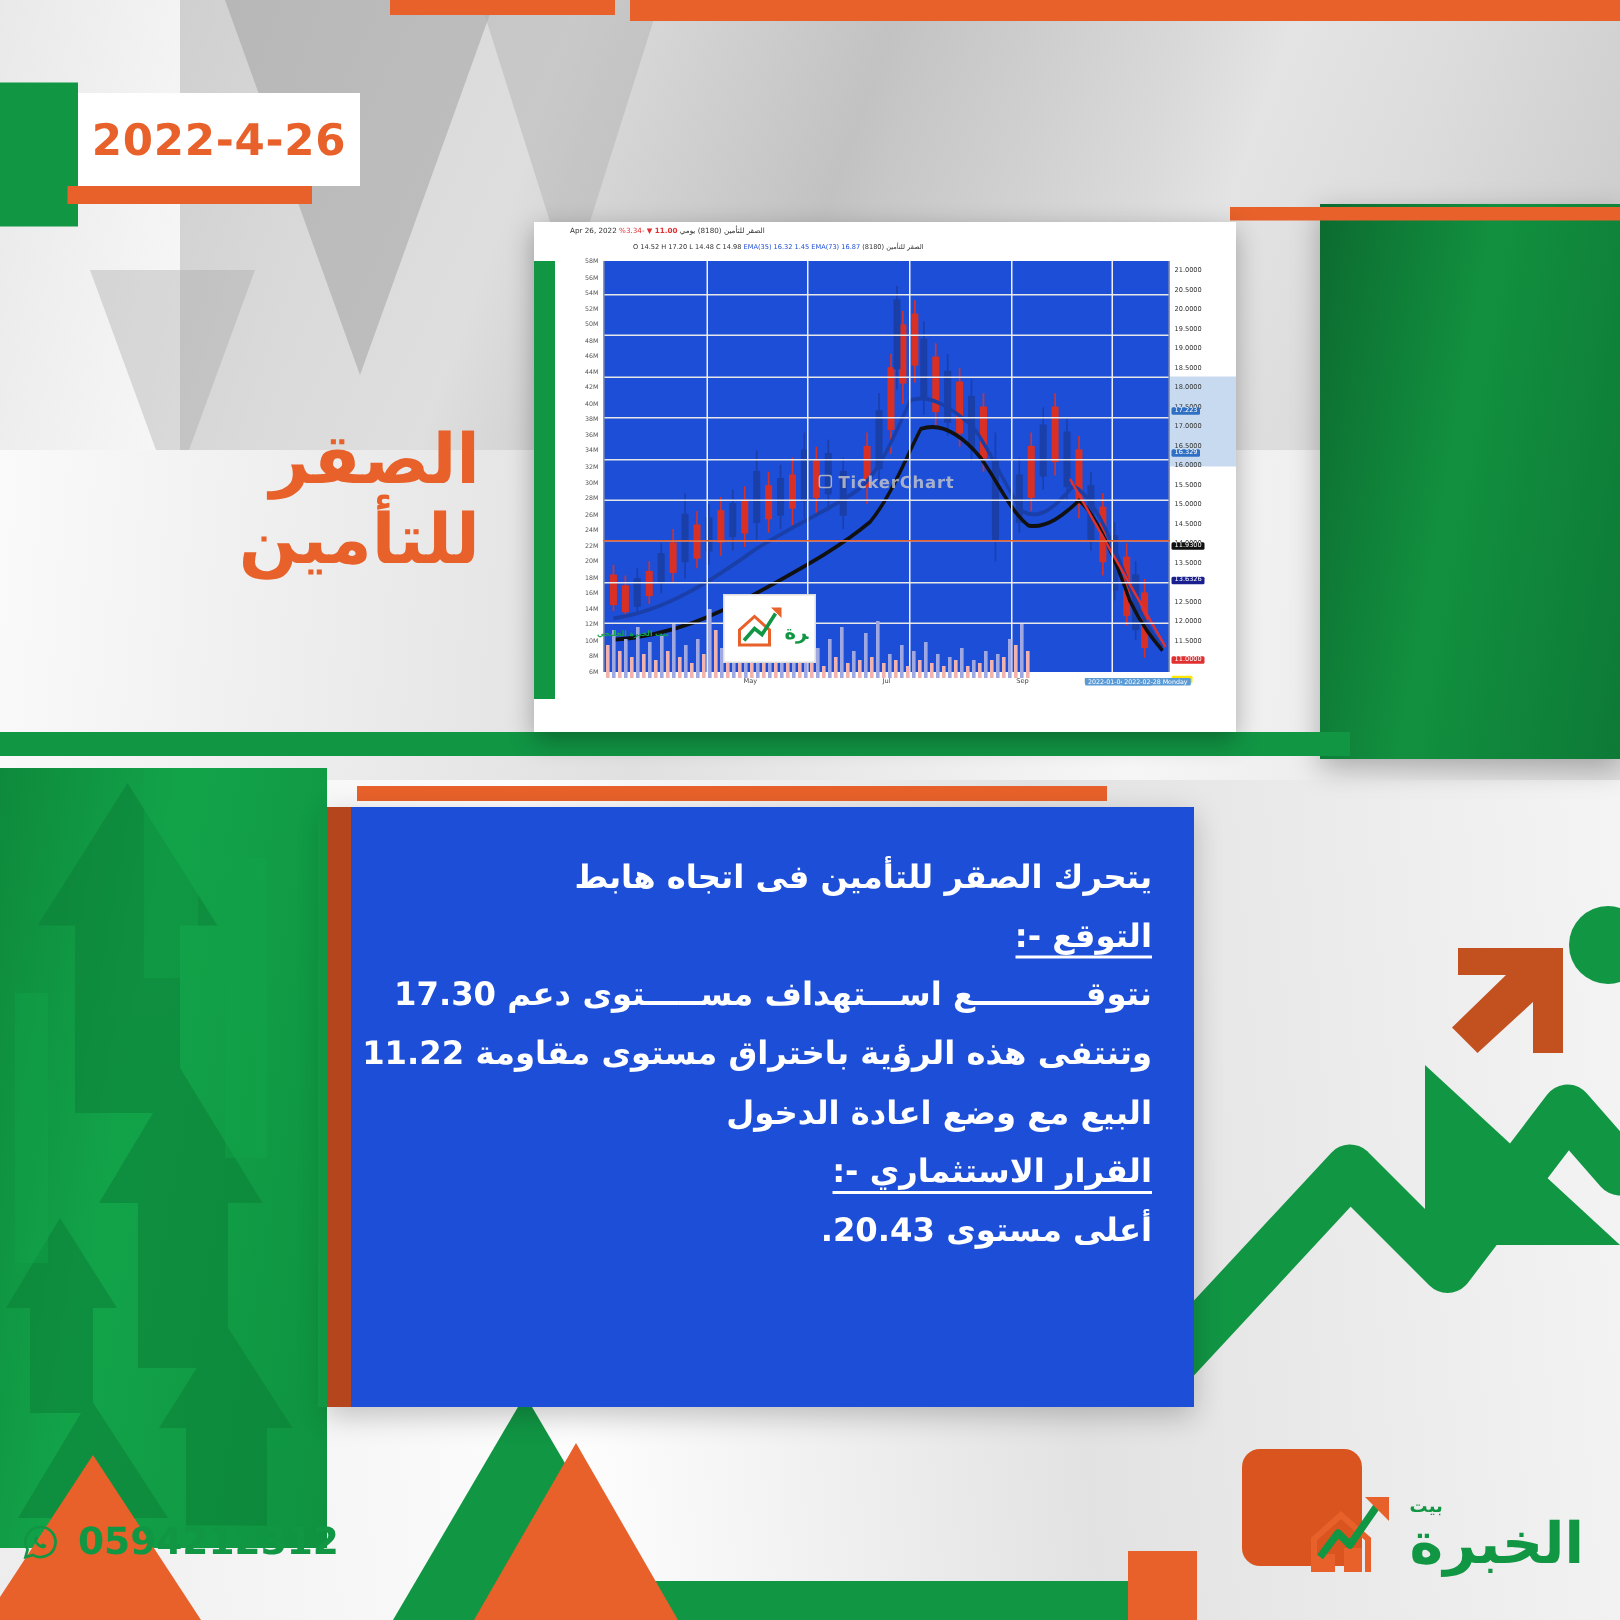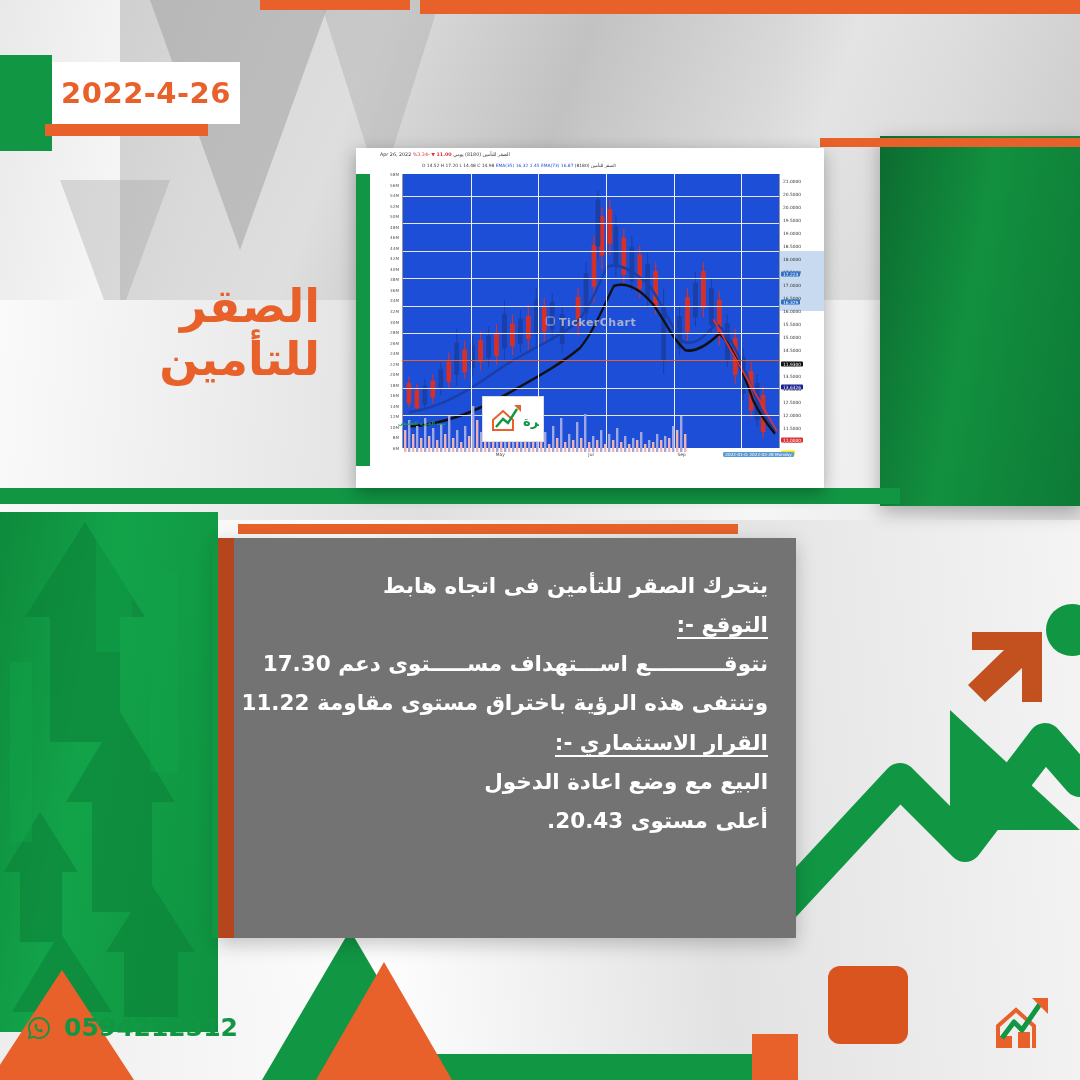--- a/index.html
+++ b/index.html
@@ -98,21 +98,21 @@
   .watermark { position:absolute; left:50%; top:54%; transform:translate(-50%,-50%); color:#c9c9c9;
       font-size:11px; font-weight:bold; letter-spacing:.5px; opacity:.8; }
 
   
   .wm-card { position:absolute; left:126px; bottom:46px; width:62px; height:46px; background:#fff;
       border:1px solid #ddd; display:flex; align-items:center; justify-content:center; }
   .wm-text { position:absolute; left:42px; bottom:62px; color:#16a34a; font-size:5px; font-weight:bold; direction:rtl; }
 
   
   .text-panel { position:absolute; top:538px; left:218px; width:578px; height:400px;
-      background:#737373; z-index:7; box-shadow:0 6px 18px rgba(0,0,0,.22); }
+      background:#1d4ed8; z-index:7; box-shadow:0 6px 18px rgba(0,0,0,.22); }
   .panel-edge { position:absolute; top:538px; left:218px; width:16px; height:400px; background:#b4451c; z-index:8; }
   .panel-edge-green { position:absolute; top:538px; left:212px; width:7px; height:400px; background:#119644; z-index:8; }
   .text-panel .lines { padding:28px 28px 0 34px; text-align:right; direction:rtl; }
   .tline { color:#fff; font-size:21.5px; font-weight:bold; line-height:1.82; white-space:nowrap; }
   .tline.heading { text-decoration:none; }
   .tline.heading .u { border-bottom:2.5px solid #fff; padding-bottom:0; }
 
   
   .arrow-panel { position:absolute; top:512px; left:0; width:218px; height:520px;
       background:linear-gradient(100deg,#0e8a3c 0%,#12a349 40%,#0f9240 100%); z-index:3; overflow:hidden; }
@@ -131,21 +131,21 @@
   .green-block-bottom { position:absolute; left:420px; bottom:0; width:360px; height:26px; background:#119644; z-index:4; }
   .orange-sq-b { position:absolute; left:752px; bottom:0; width:46px; height:46px; background:#e8612a; z-index:4; }
   .orange-rounded { position:absolute; left:828px; bottom:36px; width:80px; height:78px; background:#d9541f; border-radius:12px; z-index:4; }
 
   
   .zig { position:absolute; z-index:3; }
   .green-tri-rb { position:absolute; right:0; bottom:250px; width:0;height:0;
       border-top:120px solid transparent; border-bottom:0 solid transparent; border-left:130px solid #119644; z-index:3;}
 
   
-  .contact { position:absolute; left:26px; bottom:28px; z-index:9; direction:ltr; }
+  .contact { position:absolute; left:14px; bottom:28px; z-index:9; direction:ltr; }
   .crow { display:flex; align-items:center; gap:12px; margin-bottom:10px; }
   .crow .ico { width:26px; height:26px; display:flex; align-items:center; justify-content:center; }
   .phone-txt { color:#119644; font-size:25px; font-weight:bold; }
   .site-txt  { color:#e8612a; font-size:18px; font-weight:bold; }
 
   
   .logo { position:absolute; right:24px; bottom:26px; z-index:9; display:flex; align-items:center; gap:6px; direction:rtl; }
   .logo-text { display:flex; flex-direction:column; align-items:flex-end; line-height:1; }
   .logo-top { color:#119644; font-size:12px; font-weight:bold; }
   .logo-main { color:#119644; font-size:38px; font-weight:bold; letter-spacing:-1px; }
@@ -537,39 +537,43 @@
 <div class="chart-green-edge"></div>
 
 <div class="panel-edge-green"></div>
 <div class="panel-edge"></div>
 <div class="text-panel">
   <div class="lines" id="analysis-lines">
       <div class="tline">يتحرك الصقر للتأمين فى اتجاه هابط</div>
       <div class="tline heading"><span class="u">التوقع -:</span></div>
       <div class="tline">نتوقــــــــــع اســـتهداف مســـــتوى دعم 17.30</div>
       <div class="tline">وتنتفى هذه الرؤية باختراق مستوى مقاومة 11.22</div>
+      <div class="tline">البيع مع وضع اعادة الدخول</div>
       <div class="tline heading"><span class="u">القرار الاستثماري -:</span></div>
-      <div class="tline">البيع مع وضع اعادة الدخول</div>
       <div class="tline">أعلى مستوى 20.43.</div>
     </div>
 </div>
 
 <div class="contact">
   <div class="crow">
     <span class="ico">
       <svg width="24" height="24" viewBox="0 0 24 24">
         <path d="M12 2a10 10 0 0 0-8.6 15.1L2 22l5.1-1.3A10 10 0 1 0 12 2z" fill="none" stroke="#119644" stroke-width="1.8"></path>
         <path d="M8.6 7.6c.3-.1.7 0 .9.4l.8 1.5c.1.3.1.6-.1.8l-.5.6c-.1.2-.1.4 0 .6.5.9 1.3 1.7 2.2 2.2.2.1.4.1.6 0l.6-.5c.2-.2.5-.2.8-.1l1.5.8c.4.2.5.6.4.9-.3.9-1.2 1.5-2.2 1.4-2.9-.3-5.6-3-5.9-5.9-.1-1 .5-1.9 1.4-2.2z" fill="#119644"></path>
       </svg>
     </span>
     <span class="phone-txt">0594212312</span>
   </div>
 </div>
 
 <div class="logo">
+  <div class="logo-text">
+    <div class="logo-top">بيت</div>
+    <div class="logo-main">الخبرة</div>
+  </div>
   <svg width="66" height="62" viewBox="0 0 66 62">
     <path d="M8 56 L8 34 L26 18 L44 34 L44 56" fill="none" stroke="#e8612a" stroke-width="4"></path>
     <rect x="10" y="44" width="12" height="12" fill="#e8612a"></rect>
     <rect x="28" y="40" width="12" height="16" fill="#e8612a"></rect>
     <polyline points="12,46 24,30 32,38 50,12" fill="none" stroke="#119644" stroke-width="5" stroke-linejoin="round"></polyline>
     <polygon points="42,6 58,6 58,22" fill="#e8612a"></polygon>
   </svg>
 </div>
 
 </body></html>

